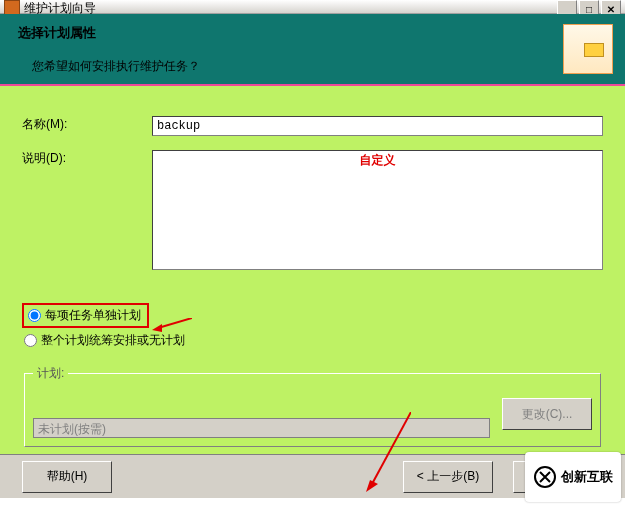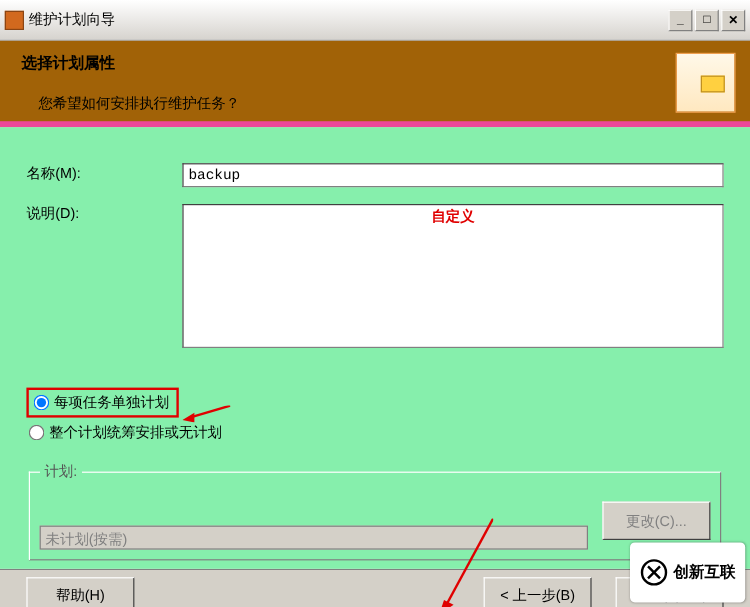--- a/index.html
+++ b/index.html
@@ -7,25 +7,24 @@
     margin: 0;
     font-family: "SimSun", "Microsoft YaHei", Arial, sans-serif;
     font-size: 12px;
     background: #fff;
     width: 625px;
     height: 506px;
     overflow: hidden;
     position: relative;
   }
   .titlebar {
-    height: 34px;
+    height: 14px;
     background: linear-gradient(to bottom, #ffffff, #d6d3ce);
     border-bottom: 1px solid #a0a0a0;
     display: flex;
-    align-items: center;
     padding: 0 4px;
   }
   .titlebar-icon {
     width: 16px; height: 16px;
     margin-right: 4px;
     display: inline-block;
     background: #d2691e;
     border: 1px solid #8b4513;
   }
   .titlebar-text { flex: 1; color: #000; }
@@ -34,45 +33,45 @@
     width: 20px; height: 18px;
     background: #d4d0c8;
     border: 1px solid #808080;
     border-top-color: #fff; border-left-color: #fff;
     margin-left: 2px;
     display: flex; align-items: center; justify-content: center;
     font-family: Arial; font-size: 10px; font-weight: bold;
     cursor: pointer;
   }
   .header-panel {
-    background: #a16207;
+    background: #0f766e;
     padding: 10px 18px;
     position: relative;
-    border-bottom: 5px solid #ec4899;
+    border-bottom: 2px solid #ec4899;
     height: 72px;
   }
   .header-title { font-size: 13px; font-weight: bold; }
   .header-sub { margin-top: 16px; text-indent: 14px; }
   .header-graphic {
     position: absolute;
     right: 12px; top: 10px;
     width: 50px; height: 50px;
     border: 1px solid #f0a050;
     background: linear-gradient(to bottom, #fff8e8, #ffe8c0);
   }
   .header-graphic::after {
     content: "";
     position: absolute;
     left: 20px; top: 18px;
     width: 18px; height: 12px;
     background: #ffd040;
     border: 1px solid #c09020;
   }
   .content {
-    background: #86efac;
+    background: #bef264;
     padding: 30px 22px 14px 22px;
     height: calc(100% - 22px - 72px - 44px);
     position: relative;
   }
   .form-row { display: flex; margin-bottom: 14px; }
   .form-label { width: 130px; }
   .text-input {
     flex: 1;
     height: 20px;
     border: 1px solid #808080;

